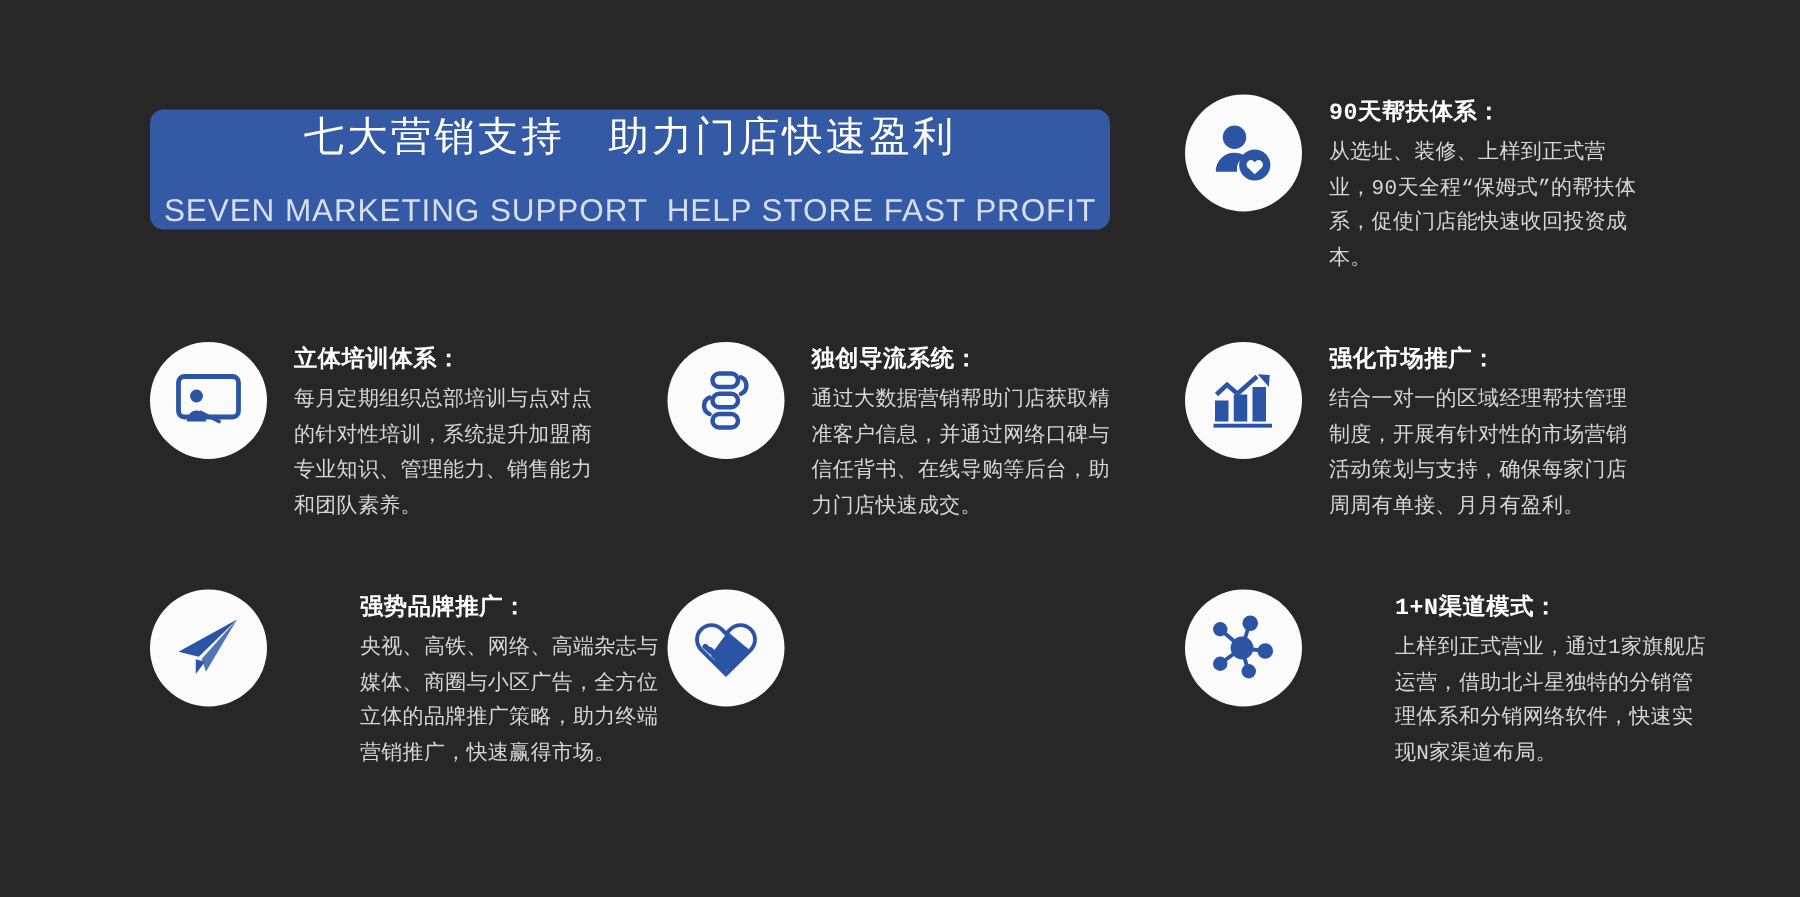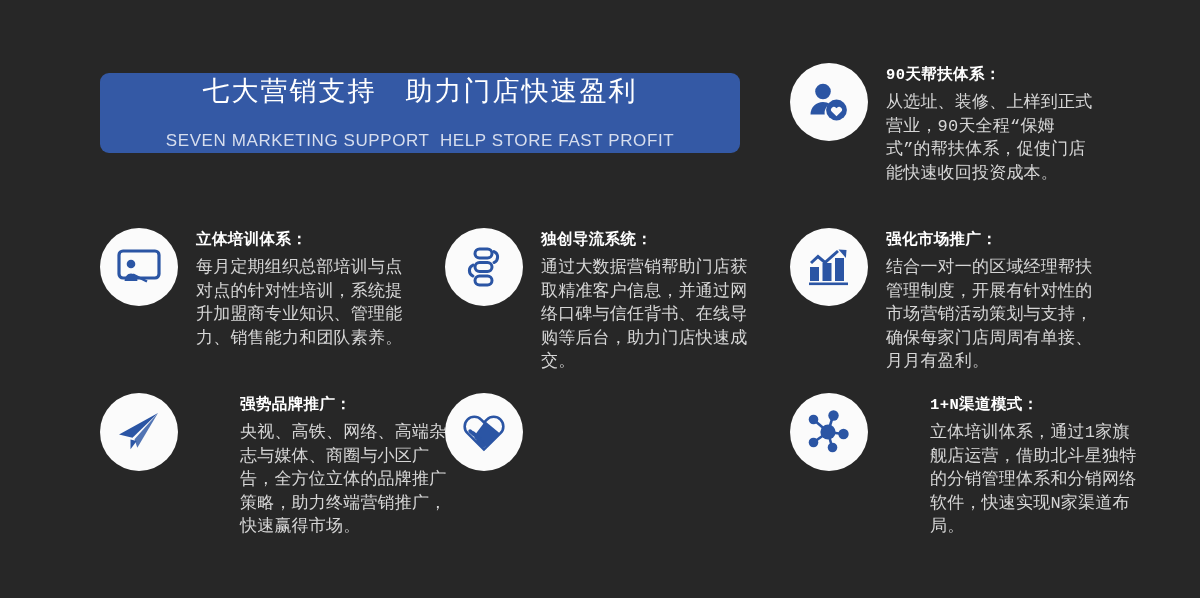--- a/index.html
+++ b/index.html
@@ -22,21 +22,21 @@
   }
   .banner-cn {
     color:#ffffff;
     font-size:27px;
     letter-spacing:2px;
     line-height:34px;
     white-space:pre;
   }
   .banner-en {
     color:#d7deee;
-    font-size:17px;
+    font-size:21px;
     letter-spacing:0.6px;
     line-height:22px;
     margin-top:2px;
     white-space:pre;
   }
 
   
   .card { position:absolute; display:flex; align-items:flex-start;font-family:Liberation Mono, monospace; }
   .circle {
     width:78px; height:78px; min-width:78px;
@@ -50,21 +50,21 @@
     color:#ffffff;
     font-size:15.5px;
     font-weight:bold;
     line-height:22px;
     letter-spacing:0.4px;
     margin-bottom:5px;
     white-space:nowrap;
   }
   .card-text {
     color:#d6d6d6;
-    font-size:17px;
+    font-size:14px;
     line-height:23.5px;
     letter-spacing:0.2px;
     width:210px;
   }
 
   
   .col-a { left:100px; }
   .col-b { left:445px; }
   .col-c { left:790px; }
   .row-0 { top:63px; }
@@ -203,17 +203,17 @@
           <circle cx="7.5" cy="10.5" r="4.8" fill="#2B55A4"></circle>
           <circle cx="27.5" cy="6.5" r="5.2" fill="#2B55A4"></circle>
           <circle cx="37.5" cy="25" r="5.2" fill="#2B55A4"></circle>
           <circle cx="26.5" cy="38.5" r="4.8" fill="#2B55A4"></circle>
           <circle cx="7.5" cy="33.5" r="4.8" fill="#2B55A4"></circle>
         </svg>
       </span>
     </div>
     <div class="card-body">
       <div class="card-title">1+N渠道模式：</div>
-      <div class="card-text">立体培训体系，通过1家旗舰店运营，借助北斗星独特的分销管理体系和分销网络软件，快速实现N家渠道布局。</div>
+      <div class="card-text">上样到正式营业，通过1家旗舰店运营，借助北斗星独特的分销管理体系和分销网络软件，快速实现N家渠道布局。</div>
     </div>
   </div>
 
 </div>
 
 </body></html>

